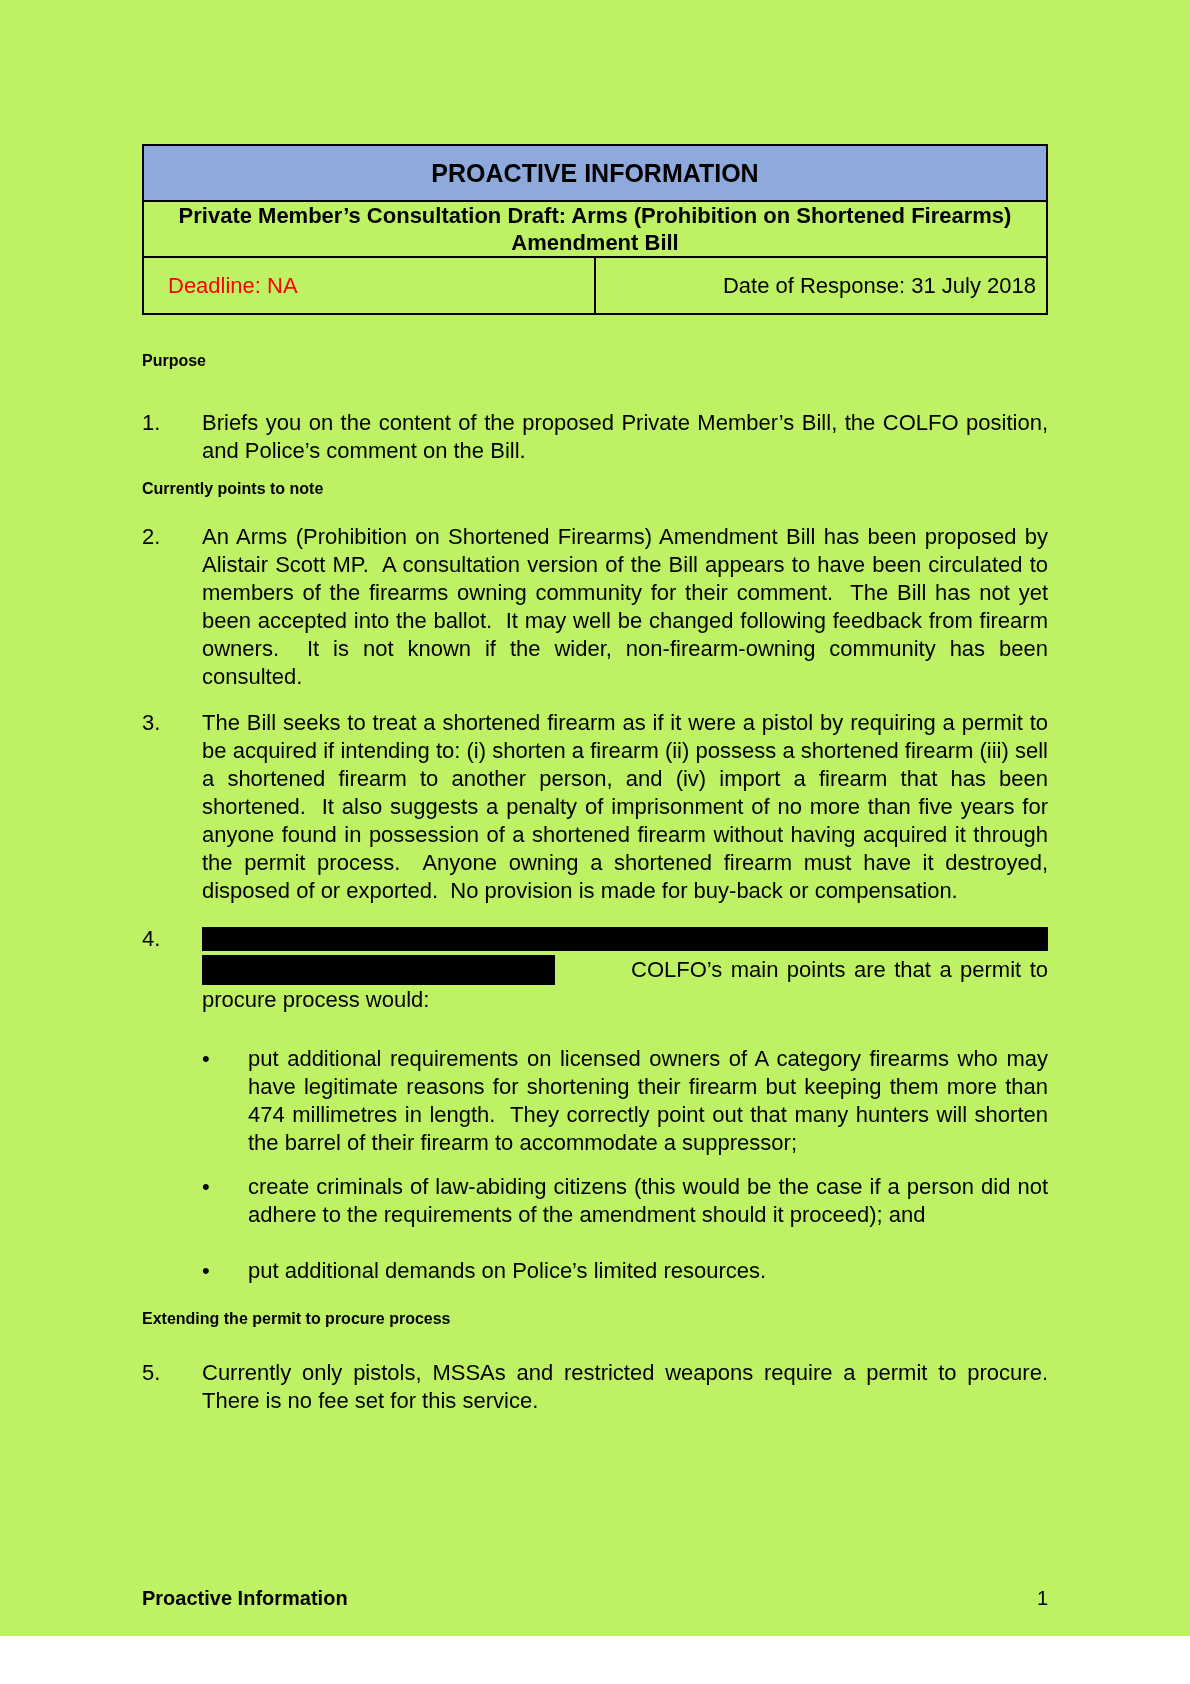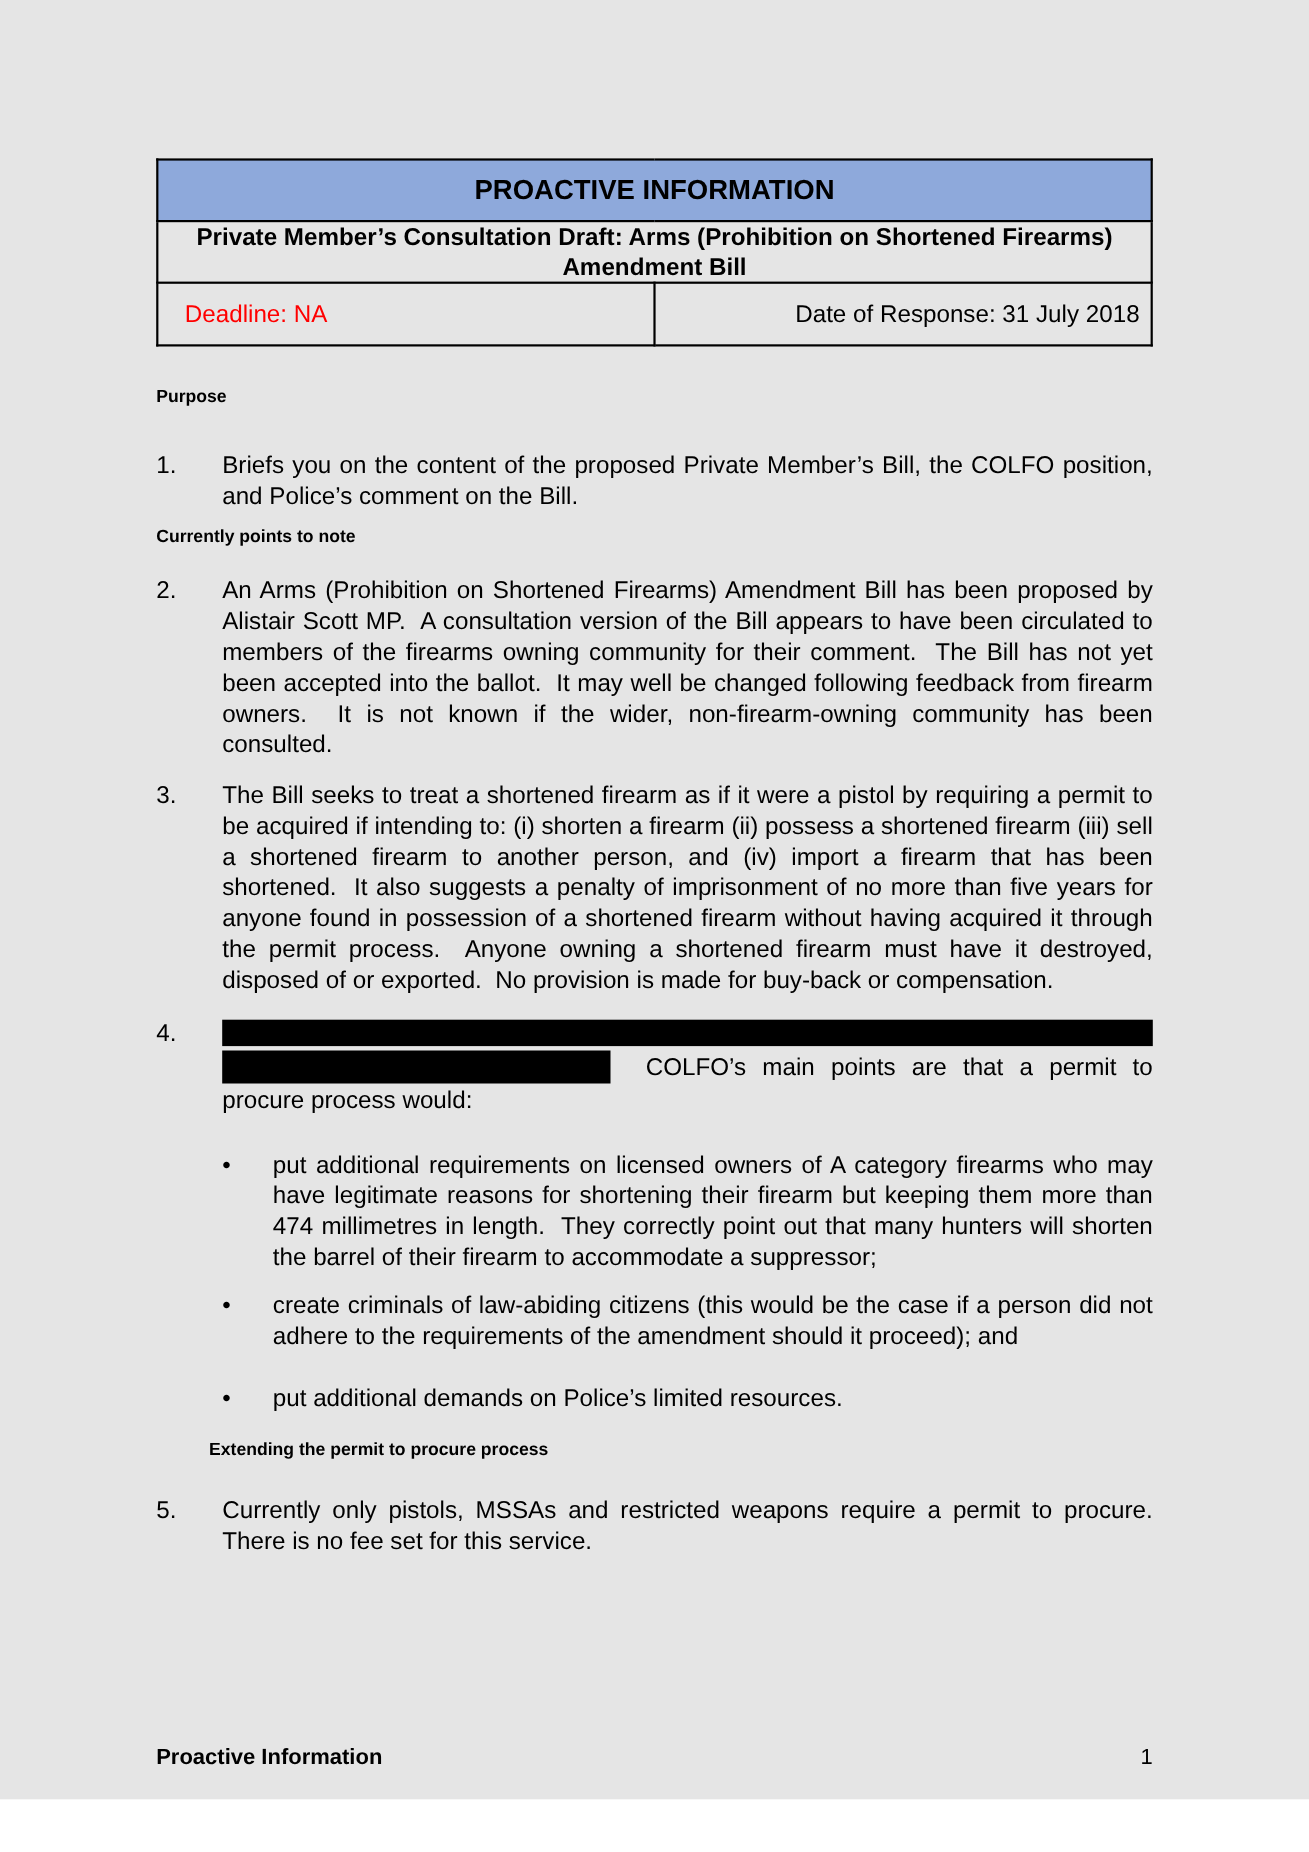--- a/index.html
+++ b/index.html
@@ -1,20 +1,20 @@
 <!DOCTYPE html>
 <html><head>
 <meta charset="utf-8">
 <style>
   html, body { margin: 0; padding: 0; background: #ffffff; }
   .page {
     position: relative;
     width: 1190px;
     height: 1636px;
-    background: #e5e5e5;
+    background: #bef264;
     font-family: "Liberation Sans", "DejaVu Sans", sans-serif;
     color: #000000;
     overflow: hidden;
   }
   .content {
     position: absolute;
     left: 142px;
     top: 144px;
     width: 906px;
   }
@@ -61,21 +61,21 @@
   }
 
   
   .hd {
     font-weight: bold;
     font-size: 16px;
     line-height: 28px;
   }
   .hd-purpose   { margin-top: 32px; }
   .hd-important { margin-top: 10px; }
-  .hd-extending { margin-top: 20px; margin-left: 48px; }
+  .hd-extending { margin-top: 20px; }
 
   .num-para {
     display: flex;
     font-size: 22px;
     line-height: 28px;
   }
   .num-para .num {
     flex: none;
     width: 60px;
   }
@@ -128,20 +128,21 @@
     width: 353px;
     height: 30px;
     background: #000000;
   }
   .l2text {
     flex: 1;
     padding-left: 32px;
     text-align: justify;
     text-align-last: justify;
     line-height: 30px;
+    margin-left: 44px;
   }
   .l3text { line-height: 30px; }
 
   
   .footer {
     position: absolute;
     left: 142px;
     right: 142px;
     top: 1586px;
     display: flex;

